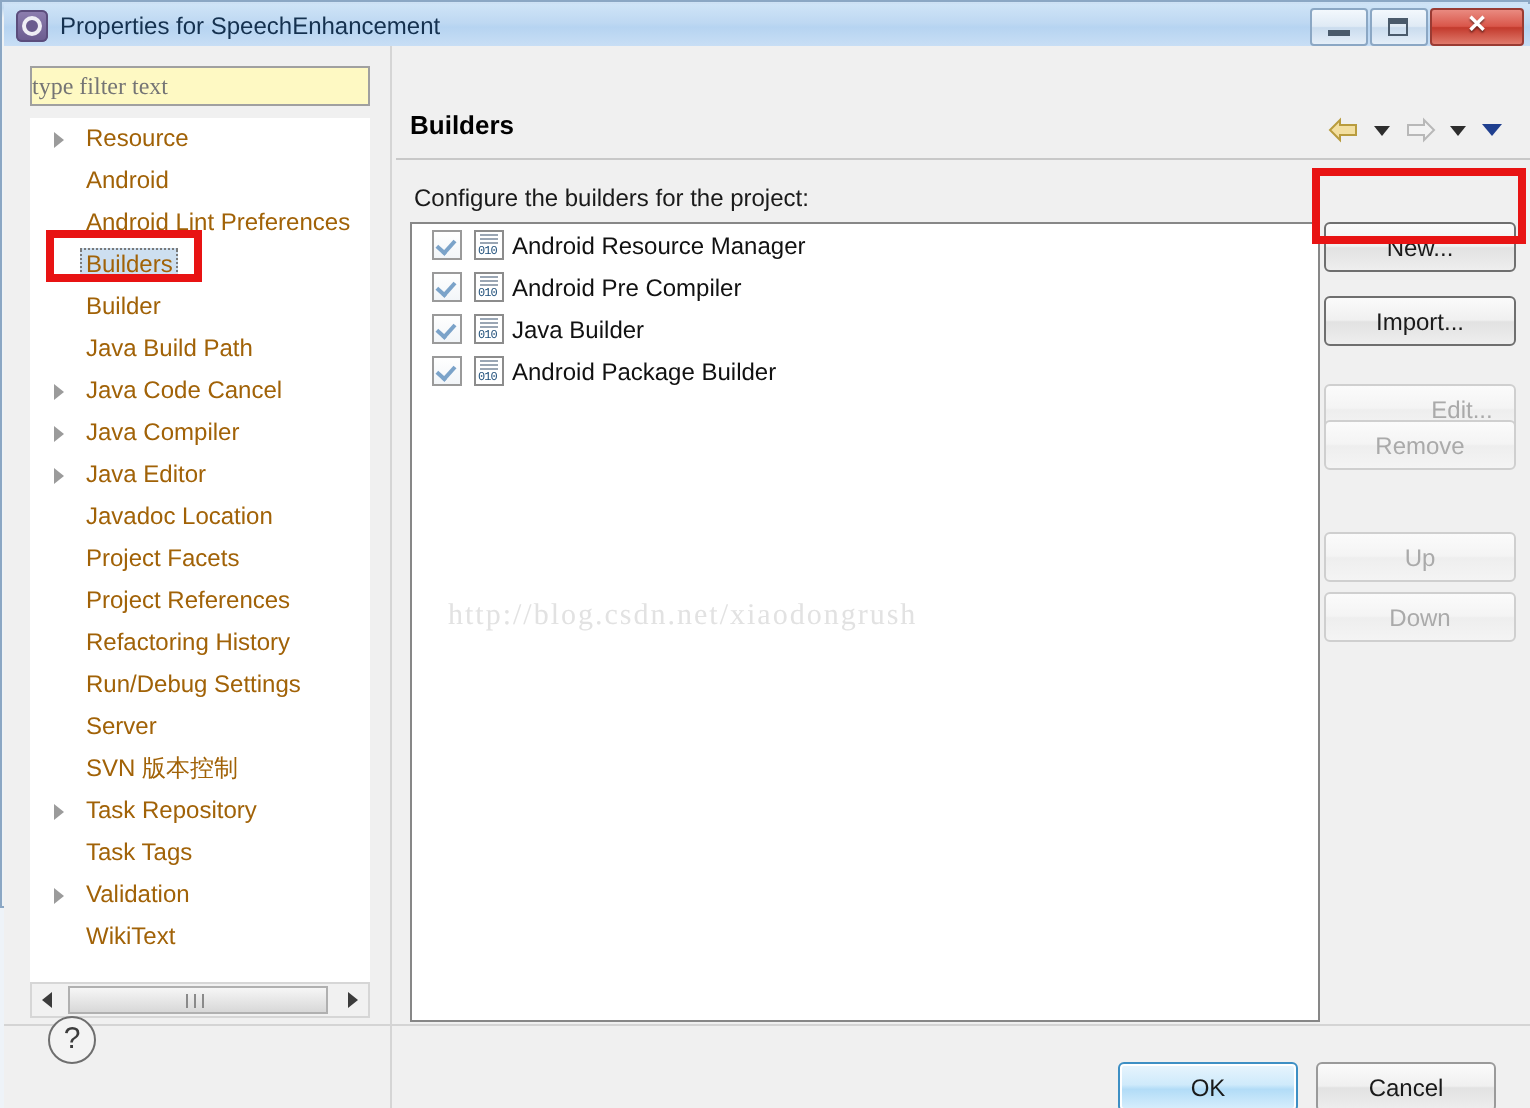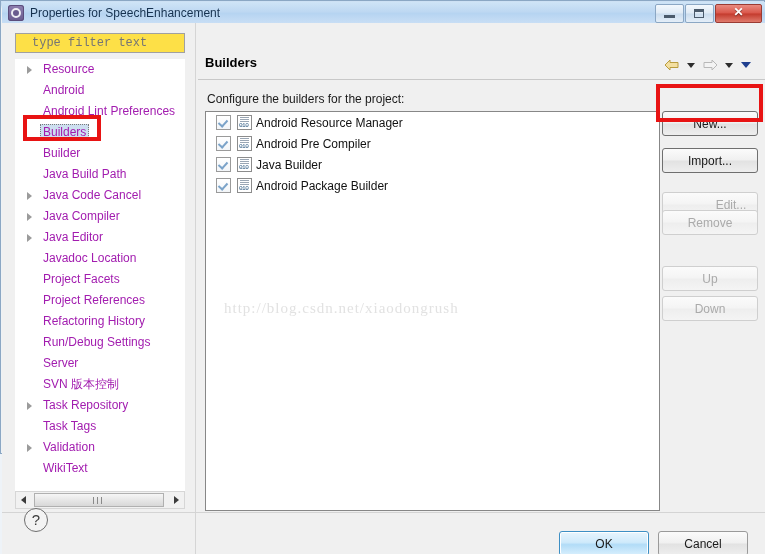--- a/index.html
+++ b/index.html
@@ -107,41 +107,41 @@
     background: #f0f0f0;
   }
 
   
   .filter-input {
     position: absolute;
     left: 13px; top: 10px;
     width: 170px; height: 20px;
     box-sizing: border-box;
     border: 1px solid #a0a0a0;
-    background: #fde047;
-    font-family: Liberation Mono, monospace;
+    background: #fef9c3;
+    font-family: Liberation Serif, serif;
     font-size: 12px;
     color: #7b7b7b;
-    padding: 0 16px;
+    padding: 0 0;
     outline: none;
   }
   .tree {
     position: absolute;
     left: 13px; top: 36px;
     width: 170px; height: 432px;
     background: #ffffff;
     border: none;
     overflow: hidden;
   }
   .tree-item {
     position: relative;
     height: 21px;
     line-height: 21px;
     font-size: 12px;
-    color: #a21caf;
+    color: #a16207;
     white-space: nowrap;
     padding-left: 28px;
     cursor: default;
   }
   .tree-item .twisty {
     position: absolute;
     left: 12px; top: 7px;
     width: 0; height: 0;
     border-left: 5px solid #9b9b9b;
     border-top: 4px solid transparent;

